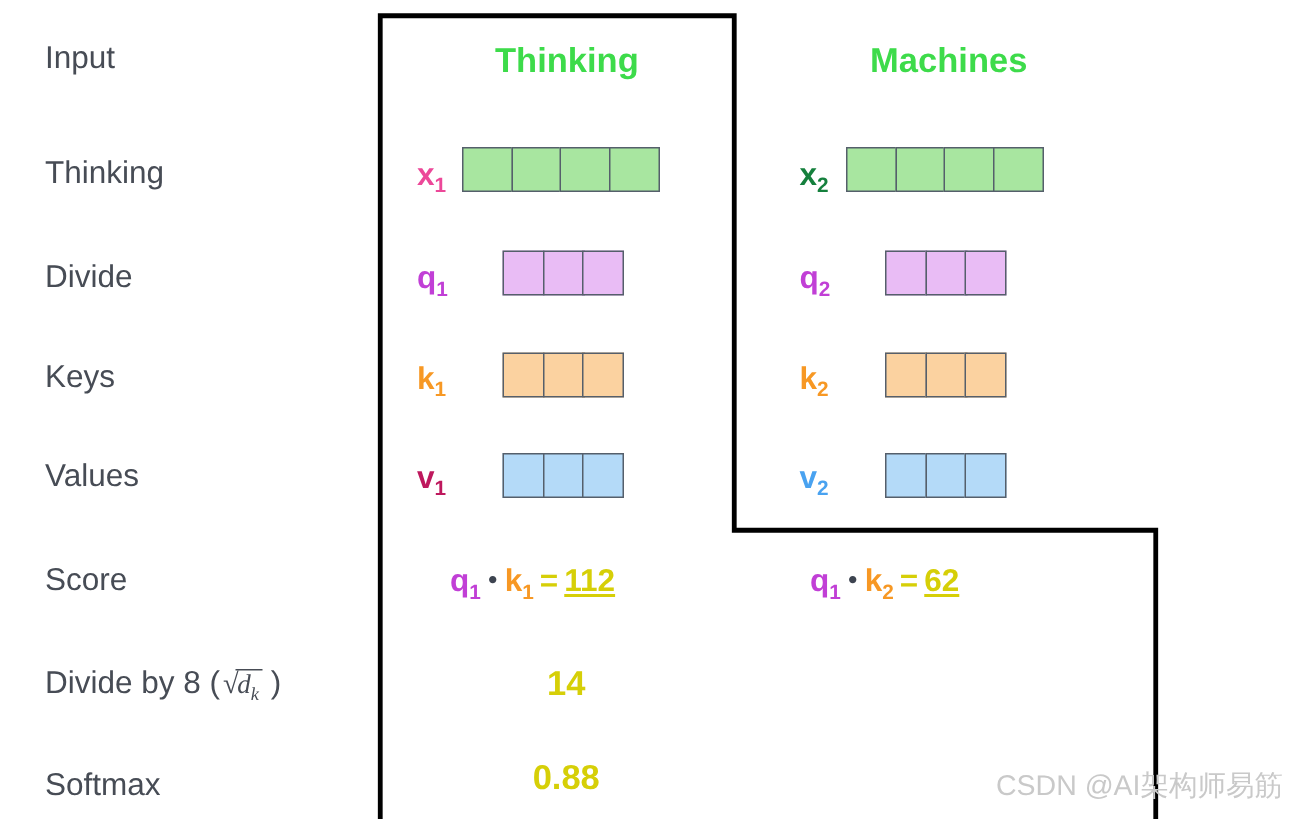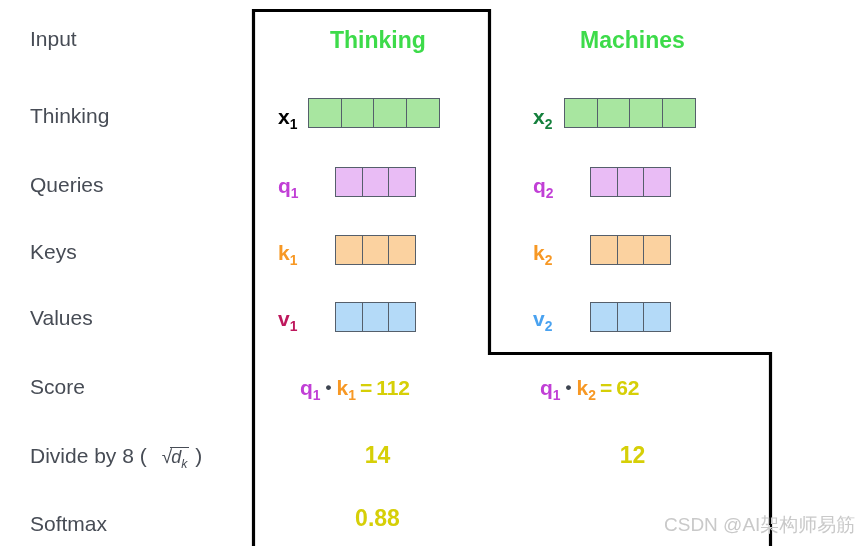--- a/index.html
+++ b/index.html
@@ -32,26 +32,25 @@
   .row-label {
     position: absolute;
     left: 30px;
     color: #474c55;
     font-size: 21px;
     font-weight: 400;
     white-space: nowrap;
     line-height: 1;
   }
   .row-label .mathsqrt {
-    font-family: Liberation Sans, sans-serif;
+    font-family: Liberation Serif, serif;
     font-style: italic;
     font-size: 18px;
     position: relative;
     padding-left: 2px;
-    margin-left: 13px;
   }
   .row-label .mathsqrt .radical {
     font-style: normal;
     font-size: 19px;
   }
   .row-label .mathsqrt .radicand {
     border-top: 1.2px solid #474c55;
     padding: 0 2px 0 1px;
     display: inline-block;
     margin-left: -2px;
@@ -104,21 +103,21 @@
     white-space: nowrap;
   }
   .expr sub { font-size: 0.66em; font-weight: bold; }
   .expr .dot {
     color: #3d4450;
     font-size: 17px;
     padding: 0 5px;
     vertical-align: 2px;
   }
   .expr .eqsign { color: #d6cf07; padding: 0 4px; }
-  .expr .num { color: #d6cf07; }
+  .expr .num { color: #d6cf07; text-decoration: underline; }
 
   .scalar {
     position: absolute;
     color: #d6cf07;
     font-size: 23px;
     font-weight: bold;
     line-height: 1;
     white-space: nowrap;
     text-align: center;
   }
@@ -136,34 +135,34 @@
 <body>
 
 <div id="stage">
 
   <svg class="outline-svg" viewBox="0 0 867 546" xmlns="http://www.w3.org/2000/svg">
     <path d="M 253.5 546 L 253.5 10.5 L 489.5 10.5 L 489.5 353.5 L 770.5 353.5 L 770.5 546" fill="none" stroke="#000000" stroke-width="3.2"></path>
   </svg>
 
   <div class="row-label" style="top:28px">Input</div>
   <div class="row-label" style="top:105px">Thinking</div>
-  <div class="row-label" style="top:174px">Queries</div>
+  <div class="row-label" style="top:174px">Divide</div>
   <div class="row-label" style="top:241px">Keys</div>
   <div class="row-label" style="top:307px">Values</div>
   <div class="row-label" style="top:376px">Score</div>
 
   <div class="row-label" style="top:445px">
     <span>Divide by 8 (</span><span class="mathsqrt"><span class="radical">√</span><span class="radicand"><span>d</span><sub>k</sub></span></span>&nbsp;<span>)</span>
   </div>
 
   <div class="row-label" style="top:513px">Softmax</div>
 
   <div class="word-head" style="left:330px; top:29px; width:95px; text-align:center">Thinking</div>
 
-  <div class="vec-label" style="left:278px; top:106px; color:#000000"><span>x</span><sub>1</sub></div>
+  <div class="vec-label" style="left:278px; top:106px; color:#ec4899"><span>x</span><sub>1</sub></div>
   <div class="strip" style="left:308px; top:98px; height:30px">
     <div class="cell" style="width:34px; background:#a8e6a0"></div>
     <div class="cell" style="width:34px; background:#a8e6a0"></div>
     <div class="cell" style="width:34px; background:#a8e6a0"></div>
     <div class="cell" style="width:34px; background:#a8e6a0"></div>
   </div>
 
   <div class="vec-label" style="left:278px; top:175px; color:#c13fd6"><span>q</span><sub>1</sub></div>
   <div class="strip" style="left:335px; top:167px; height:30px">
     <div class="cell" style="width:28px; background:#e9bcf5"></div>
@@ -217,18 +216,17 @@
 
   <div class="vec-label" style="left:533px; top:308px; color:#49a2f0"><span>v</span><sub>2</sub></div>
   <div class="strip" style="left:590px; top:302px; height:30px">
     <div class="cell" style="width:28px; background:#b4daf8"></div>
     <div class="cell" style="width:28px; background:#b4daf8"></div>
     <div class="cell" style="width:28px; background:#b4daf8"></div>
   </div>
 
   <div class="expr" style="left:540px; top:377px"><span style="color:#c13fd6"><span>q</span><sub>1</sub></span><span class="dot">•</span><span style="color:#f79824"><span>k</span><sub>2</sub></span><span class="eqsign">=</span><span class="num">62</span></div>
 
-  <div class="scalar" style="left:570px; top:444px; width:125px">12</div>
 
 
   <div class="watermark" style="left:664px; top:515px">CSDN @AI架构师易筋</div>
 
 </div>
 
 </body></html>

